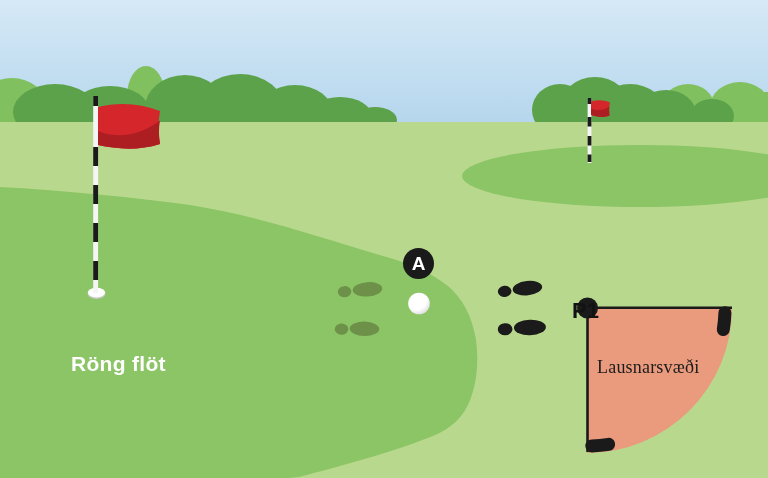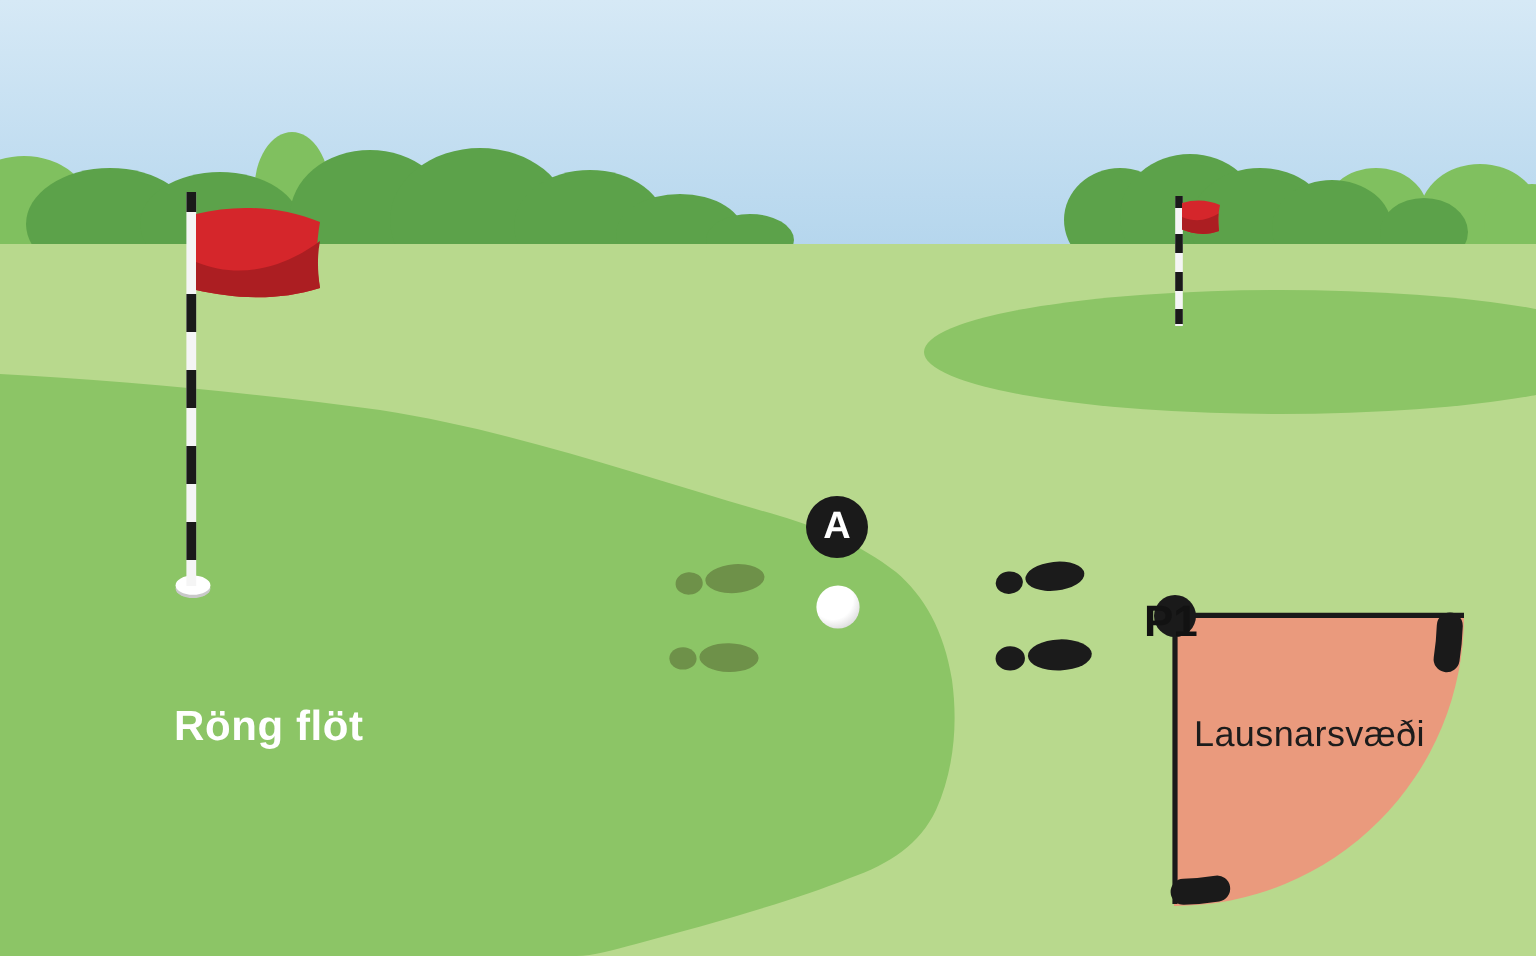--- a/index.html
+++ b/index.html
@@ -22,30 +22,30 @@
   .fp-green{fill:var(--footprint-on-green,#6e9149);}
   .fp-black{fill:var(--footprint-on-fairway,#1b1b1b);}
   .flag-red{fill:var(--flag-red,#d5262b);}
   .flag-red-dark{fill:var(--flag-red-dark,#ac1e22);}
 
   .overlay-label{position:absolute;white-space:nowrap;}
   .label-wrong-green{
     left:71px;top:352px;
     font-size:21px;font-weight:bold;color:#ffffff;
     letter-spacing:0.3px;
-    margin-left:16px;
   }
   .label-p1{
     left:572px;top:262px;
     font-size:22px;font-weight:bold;color:#121212;margin-top:36px;
   }
   .label-relief{
     left:597px;top:357px;
     font-size:18px;font-weight:normal;color:#1c1c1c;
     letter-spacing:0.2px;
+    font-family:Liberation Serif, serif;
   }
   .marker-a{
     position:absolute;left:403px;top:248px;
     width:31px;height:31px;border-radius:50%;
     background:var(--outline-black,#1a1a1a);
     color:#ffffff;font-size:19px;font-weight:bold;
     display:flex;align-items:center;justify-content:center;
   }
 </style>
 </head>

